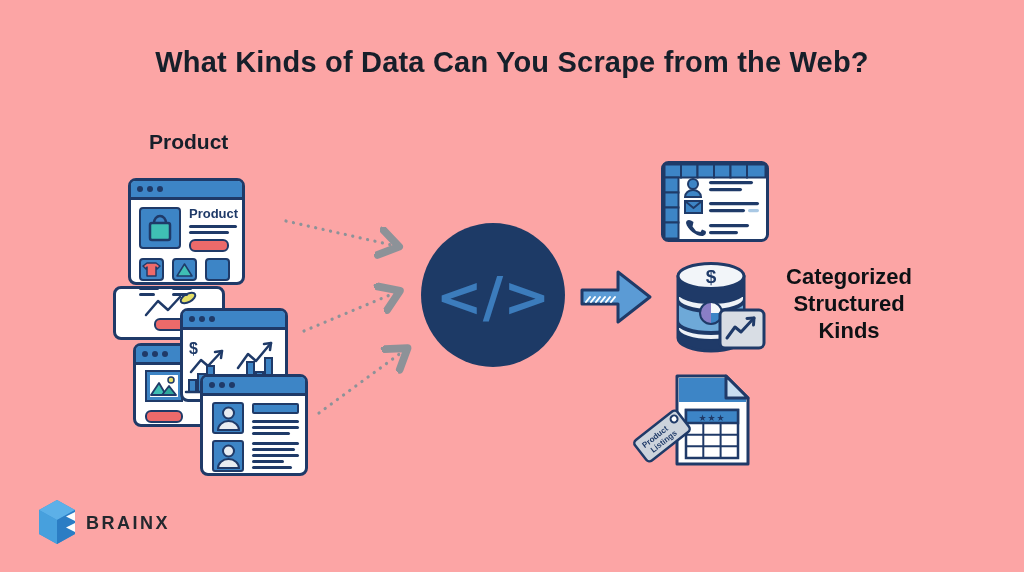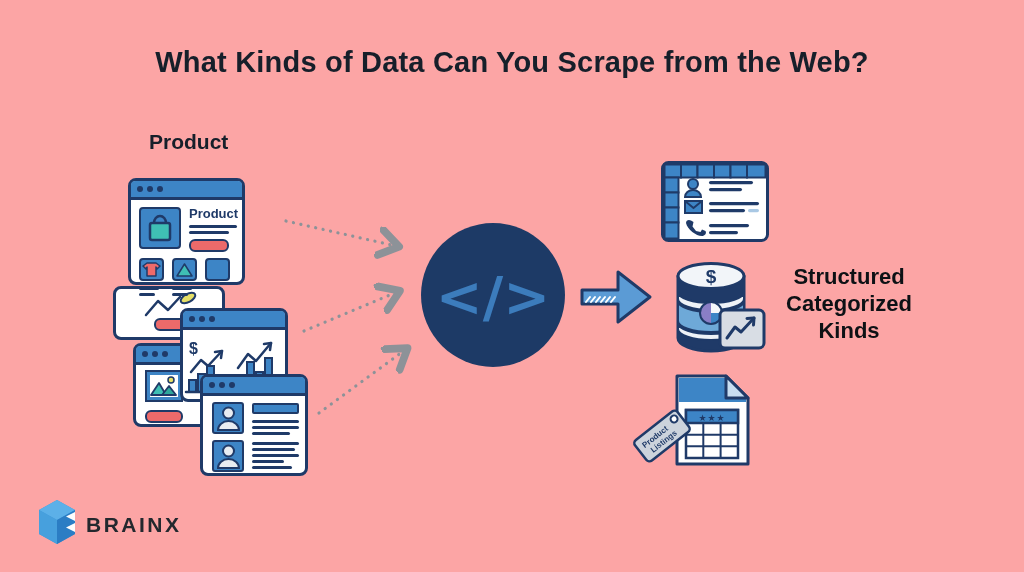--- a/index.html
+++ b/index.html
@@ -39,21 +39,21 @@
     border-radius:8px;box-sizing:border-box;}
   .tealbox{position:absolute;background:var(--teal);border:2.5px solid var(--navy);
     border-radius:2px;box-sizing:border-box;}
   .pic{position:absolute;background:#fff;border:2.5px solid var(--navy);
     box-shadow:inset 0 0 0 3px var(--blue);box-sizing:border-box;}
   .avatar{position:absolute;background:var(--blue);border:2.5px solid var(--navy);
     border-radius:3px;box-sizing:border-box;}
   .bluebar{position:absolute;background:var(--blue);border:2px solid var(--navy);
     border-radius:2px;box-sizing:border-box;}
   .abs{position:absolute;}
-  .brand-text{position:absolute;left:86px;top:513px;font-size:21px;font-weight:bold;
+  .brand-text{position:absolute;left:86px;top:513px;font-size:18px;font-weight:bold;
     letter-spacing:2.5px;color:#23282e;}
 </style>
 </head>
 <body>
 
 <div class="canvas">
 
   <div class="title">What Kinds of Data Can You Scrape from the Web?</div>
 
   <div class="webpages-label">Product</div>
@@ -285,22 +285,22 @@
     </g>
     <g transform="translate(30,66) rotate(-38)">
       <rect x="-27" y="-13" width="54" height="26" rx="4" fill="#ccd3dc" stroke="#1f3a68" stroke-width="2.5"></rect>
       <circle cx="20" cy="-6" r="3.5" fill="#ffffff" stroke="#1f3a68" stroke-width="2"></circle>
       <text x="-6" y="-1" text-anchor="middle" font-size="8" font-weight="bold" fill="#1f3a68" font-family="Liberation Sans,sans-serif">Product</text>
       <text x="-2" y="8" text-anchor="middle" font-size="8" font-weight="bold" fill="#1f3a68" font-family="Liberation Sans,sans-serif">Listings</text>
     </g>
   </svg>
 
   <div class="out-label">
+    <span>Categorized</span>
     <span>Structured</span>
-    <span>Categorized</span>
     <span>Kinds</span>
   </div>
 
   <svg class="abs" style="left:36px;top:498px;" width="42" height="48" viewBox="0 0 42 48">
     <polygon points="21,2 39,12 39,36 21,46 3,36 3,12" fill="#3f97d9"></polygon>
     <polygon points="21,2 39,12 21,22 3,12" fill="#5cb0e8"></polygon>
     <polygon points="3,12 21,22 21,46 3,36" fill="#47a0dd"></polygon>
     <polygon points="39,12 39,36 21,46 21,22" fill="#2b7dc4"></polygon>
     <polygon points="39,14 30,18.5 39,23" fill="#fdfdfd"></polygon>
     <polygon points="39,25 30,29.5 39,34" fill="#fdfdfd"></polygon>

